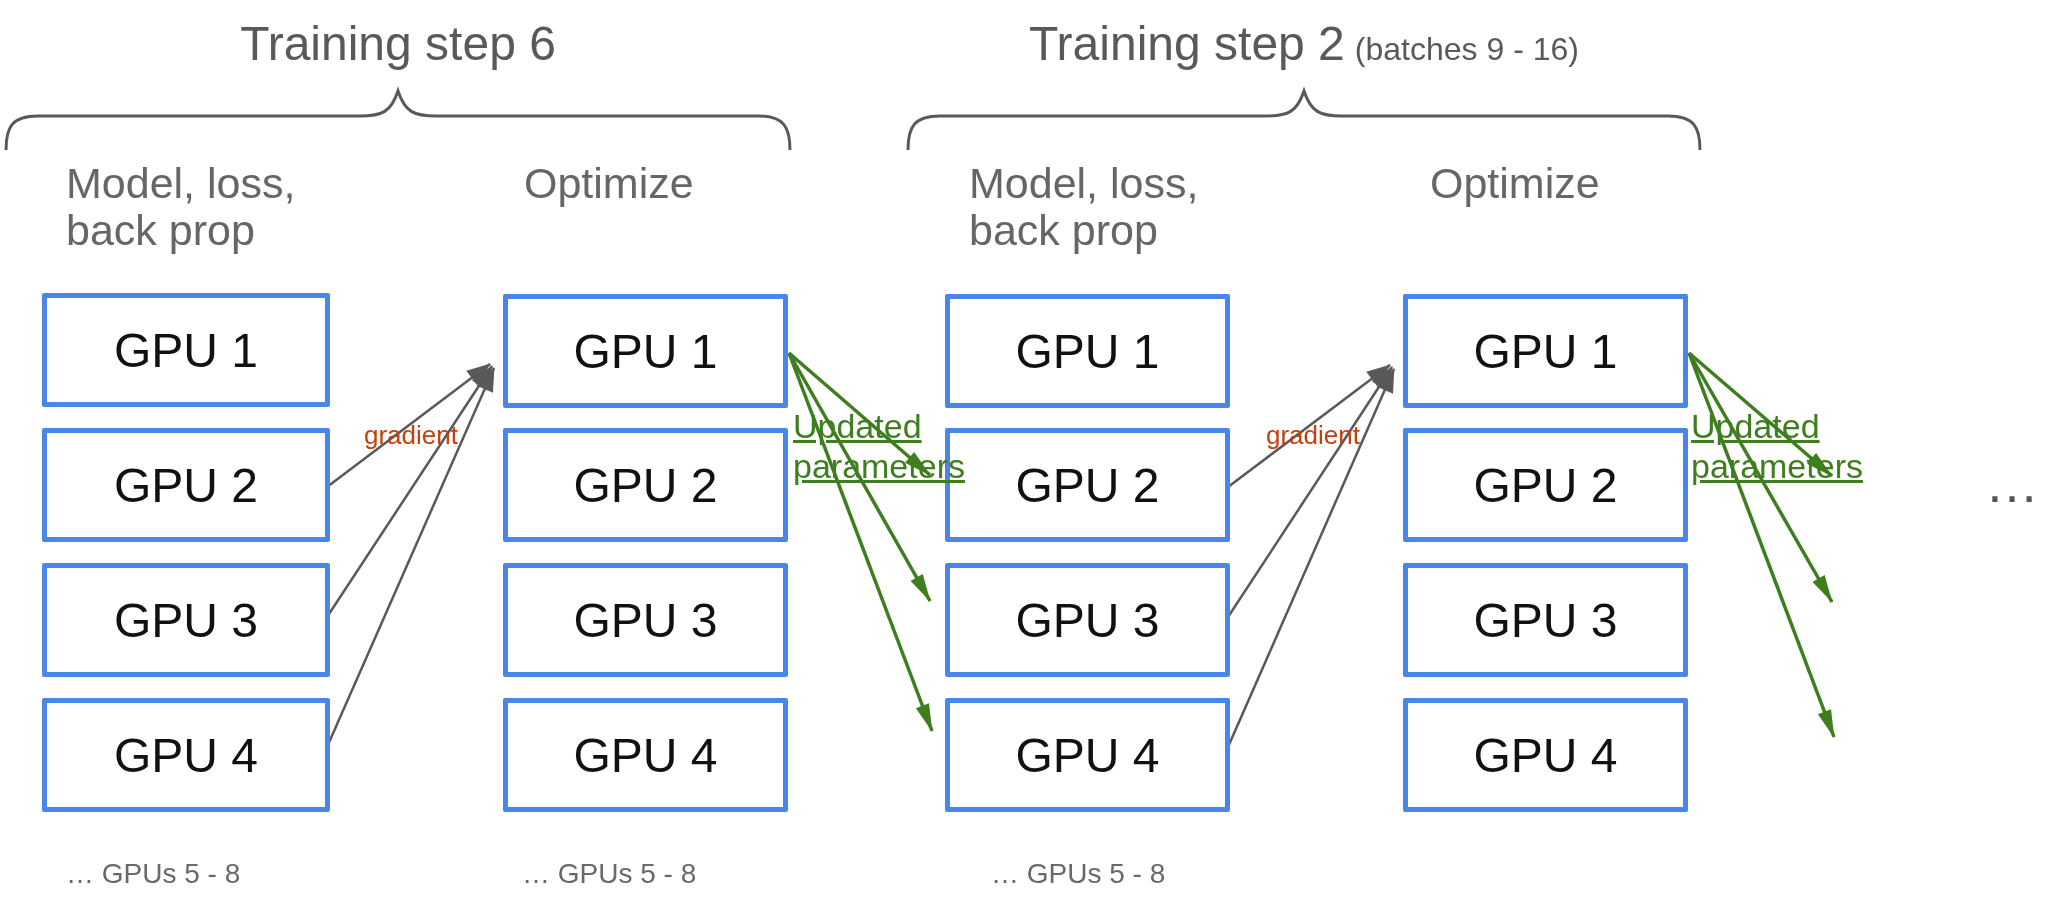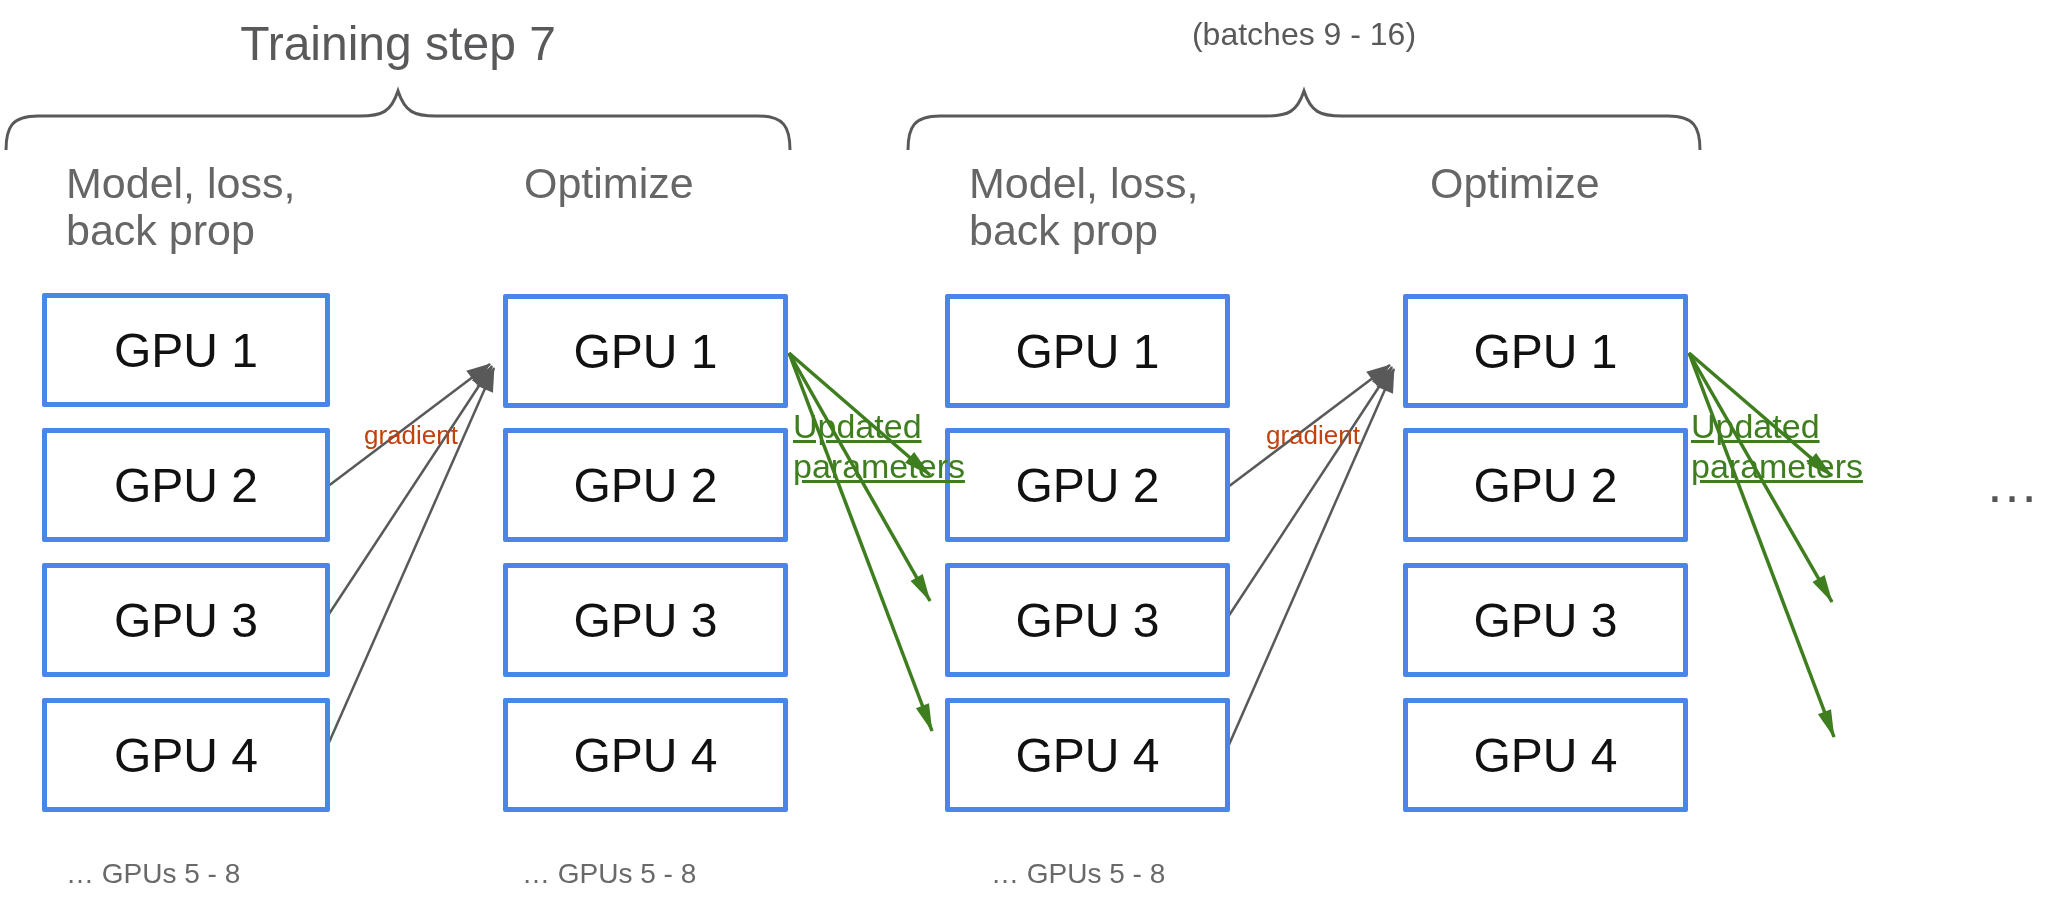--- a/index.html
+++ b/index.html
@@ -70,23 +70,24 @@
     </g>
 
     <g stroke="#3e7e1f" stroke-width="3.5">
       <line x1="1689" y1="353" x2="1832" y2="476" marker-end="url(#ah-green)"></line>
       <line x1="1689" y1="353" x2="1832" y2="602" marker-end="url(#ah-green)"></line>
       <line x1="1689" y1="353" x2="1834" y2="737" marker-end="url(#ah-green)"></line>
     </g>
   </svg>
 
   <div class="abs step-title lbl" style="left:98px;top:16px;width:600px;">
-    <span class="big">Training step 7</span>
+    <span class="big">Training step 6</span>
   </div>
   <div class="abs step-title lbl" style="left:1004px;top:16px;width:600px;">
+    <span class="big">Training step 2</span>
     <span class="small">(batches 9 - 16)</span>
   </div>
 
   <div class="abs col-label lbl" style="left:66px;top:160px;">
     <div>Model, loss,</div>
     <div>back prop</div>
   </div>
   <div class="abs col-label lbl" style="left:524px;top:160px;">Optimize</div>
 
   <div class="abs col-label lbl" style="left:969px;top:160px;">

